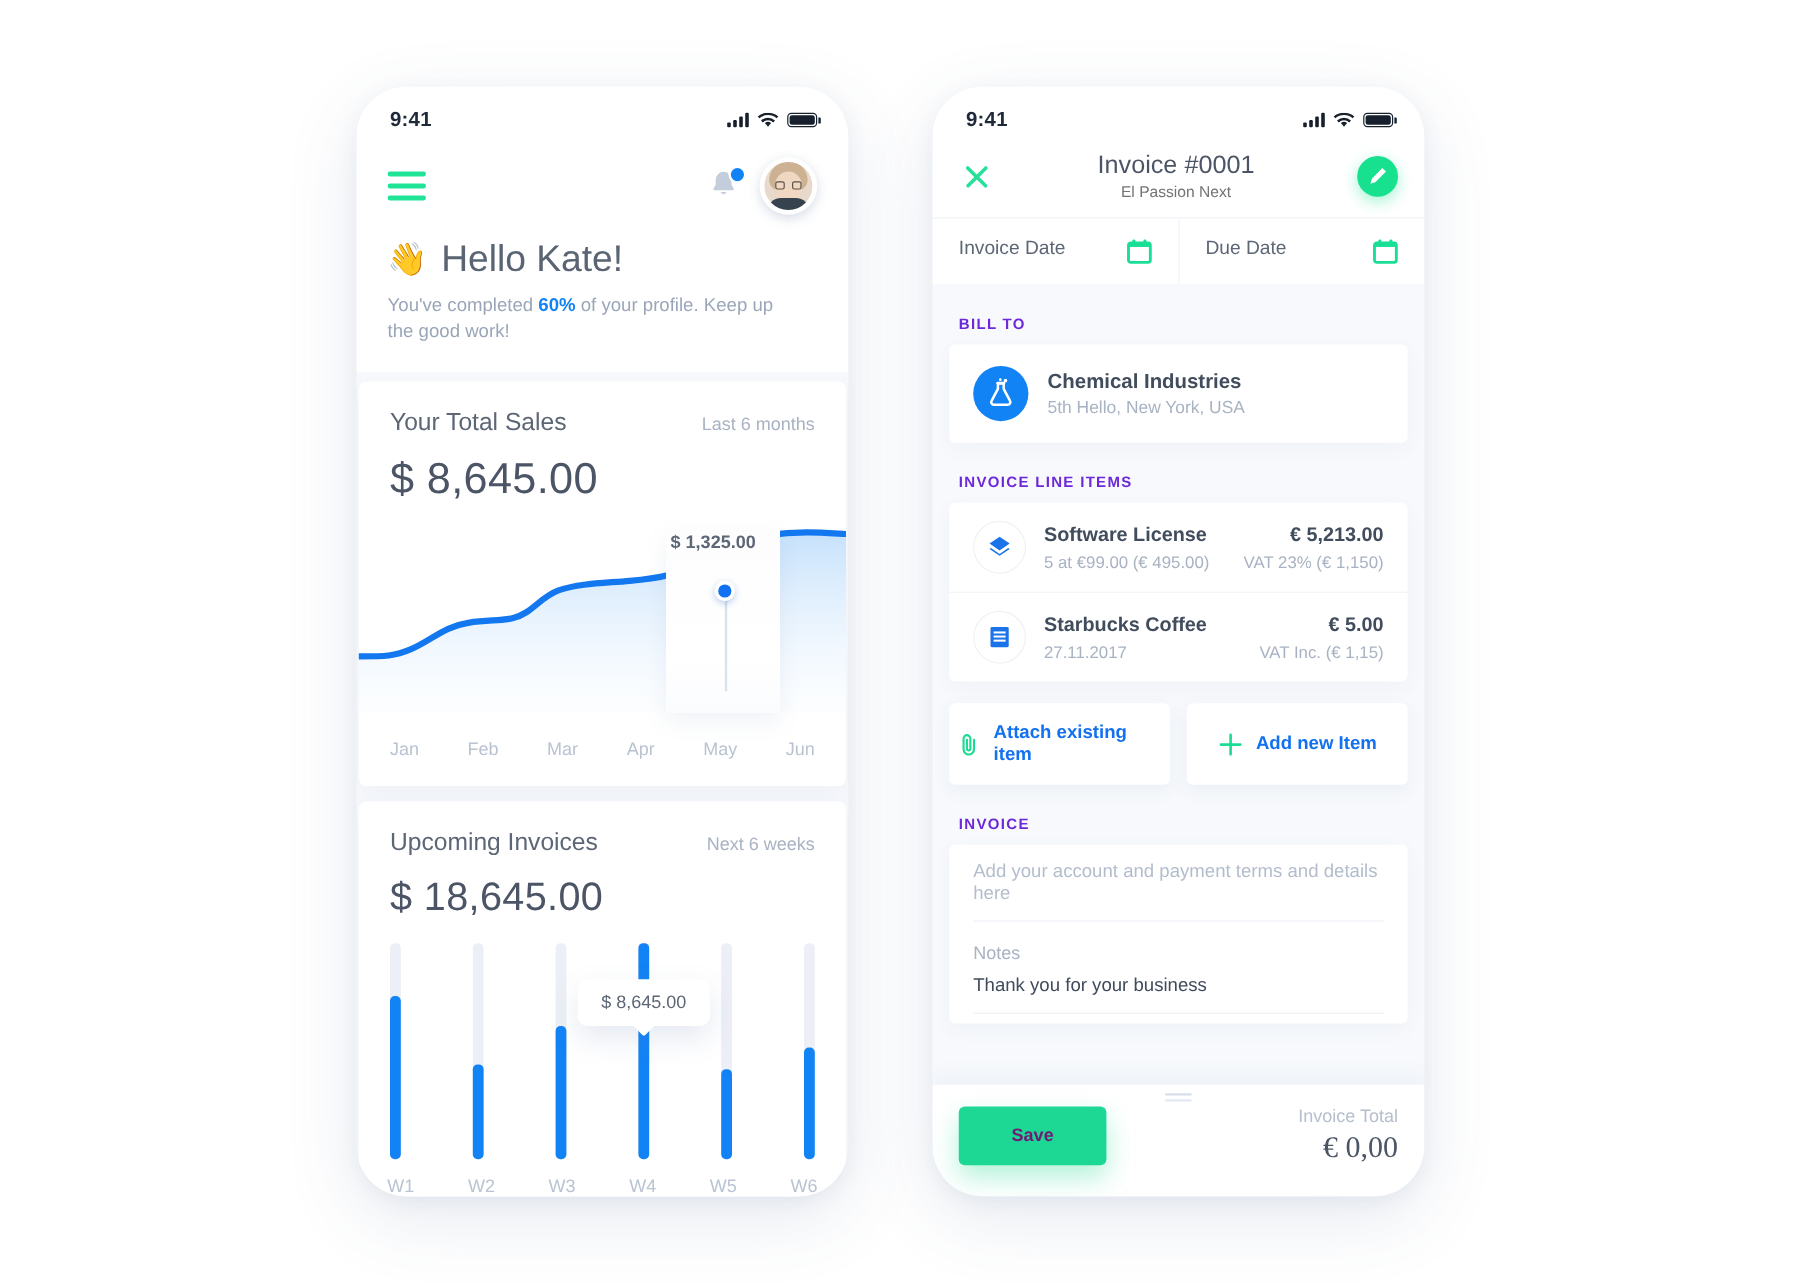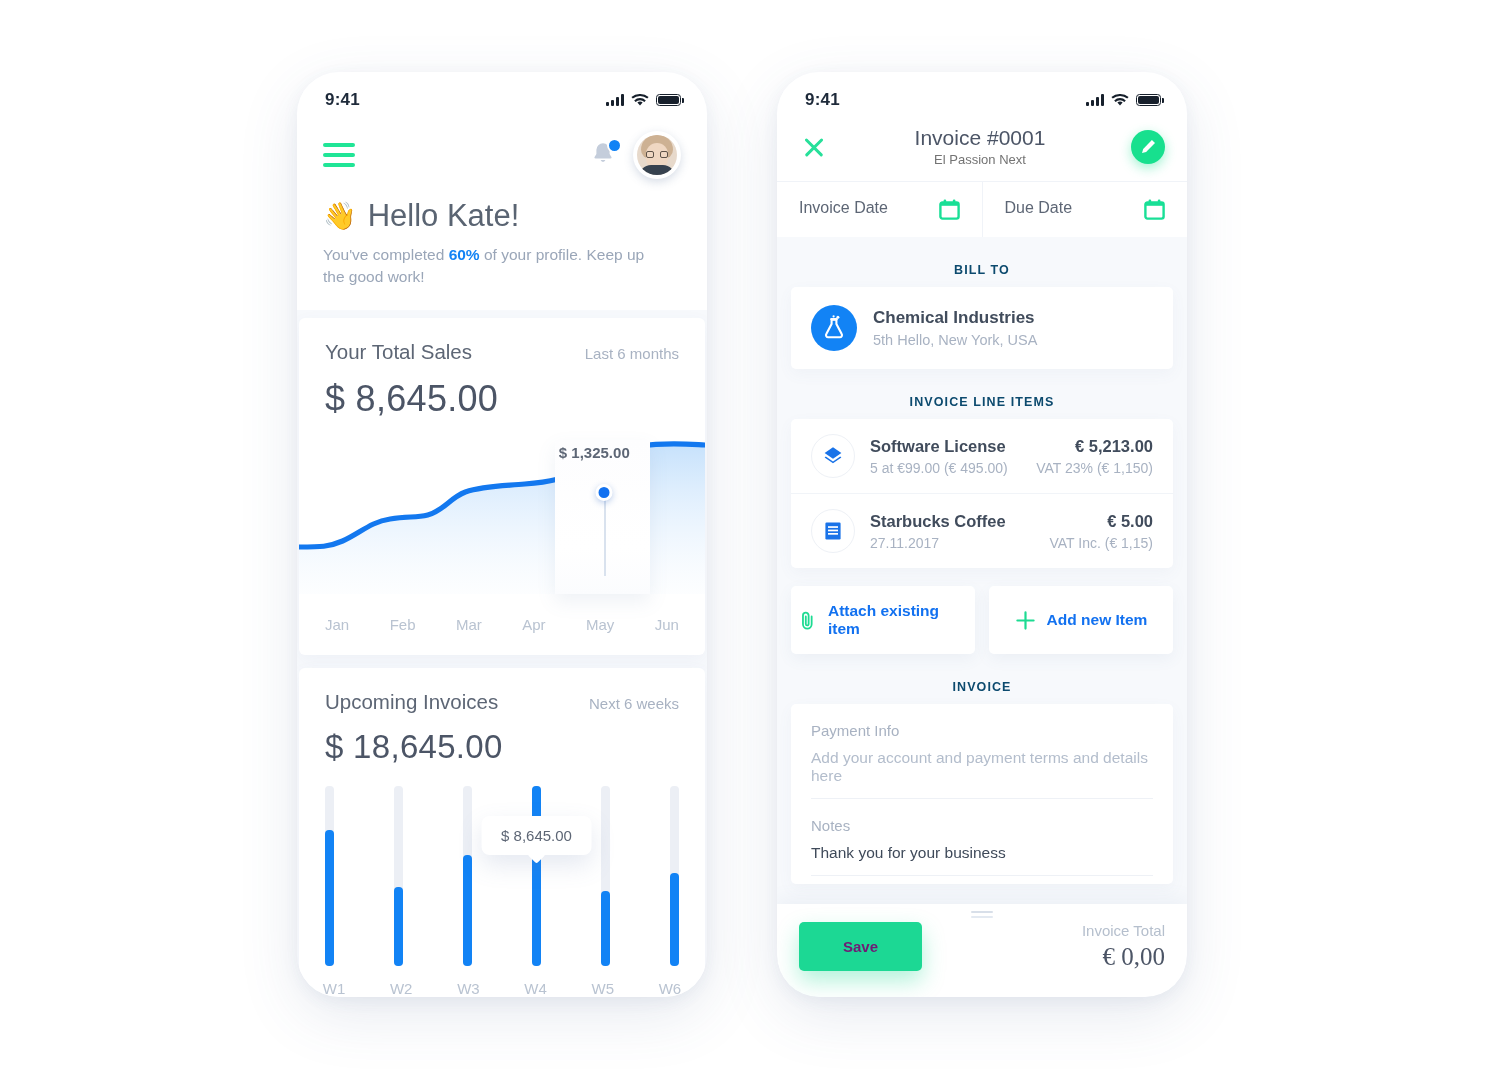--- a/index.html
+++ b/index.html
@@ -115,21 +115,21 @@
   .r-titles { text-align:center; }
   .r-title { font-size:21px; color:#4c5566; }
   .r-sub { font-size:13px; color:#737373; margin-top:2px; }
   .edit-btn { width:34px;height:34px;border-radius:50%;background:#17e08e;display:flex;align-items:center;justify-content:center;
               box-shadow:0 4px 12px rgba(23,224,142,.4); cursor:pointer;}
   .dates { background:#fff; display:flex; border-top:1px solid #f0f3f8; }
   .datecell { flex:1; display:flex; align-items:flex-start; justify-content:space-between; padding:17px 22px; }
   .datecell:first-child { border-right:1px solid #f0f3f8; }
   .datelabel { font-size:16px; color:#5d6675; }
 
-  .section-label { font-size:12.5px; font-weight:700; letter-spacing:1.1px; color:#0c4a6e; padding: 26px 22px 10px 22px; text-align: center; }
+  .section-label { font-size:12.5px; font-weight:700; letter-spacing:1.1px; color:#6d28d9; padding: 26px 22px 10px 22px; }
   .panel { background:#fff; margin:0 14px; border-radius:5px; box-shadow:0 5px 15px rgba(90,115,160,.05); }
   .billto { display:flex; align-items:center; gap:16px; padding:18px 20px; }
   .ico-circle { width:46px;height:46px;border-radius:50%;background:#1283f5;display:flex;align-items:center;justify-content:center;flex:0 0 auto;}
   .bt-name { font-size:17px; font-weight:700; color:#414c5c; }
   .bt-addr { font-size:14.5px; color:#a8b2c2; margin-top:4px; }
 
   .lineitem { display:flex; align-items:center; gap:15px; padding:15px 20px; }
   .lineitem + .lineitem { border-top:1px solid #f1f4f8; }
   .li-ico { width:44px;height:44px;border-radius:50%;background:#fff;border:1px solid #eef1f6;
             display:flex;align-items:center;justify-content:center;flex:0 0 auto;}
@@ -432,21 +432,20 @@
         <svg width="21" height="21" viewBox="0 0 21 21">
           <path d="M10.5 2.4v16.2M2.4 10.5h16.2" stroke="#1ddb92" stroke-width="2.2" stroke-linecap="round"></path>
         </svg>
         <span class="action-txt">Add new Item</span>
       </div>
     </div>
 
     <div class="section-label">INVOICE</div>
     <div class="panel" style="padding-bottom:8px;">
       <div class="field">
-        <div class="field-label">Payment Info</div>
         <div class="field-value ph">Add your account and payment terms and details here</div>
       </div>
       <div class="field">
         <div class="field-label">Notes</div>
         <div class="field-value">Thank you for your business</div>
       </div>
     </div>
 
     <div class="bottombar">
       <div class="grabber"></div>

